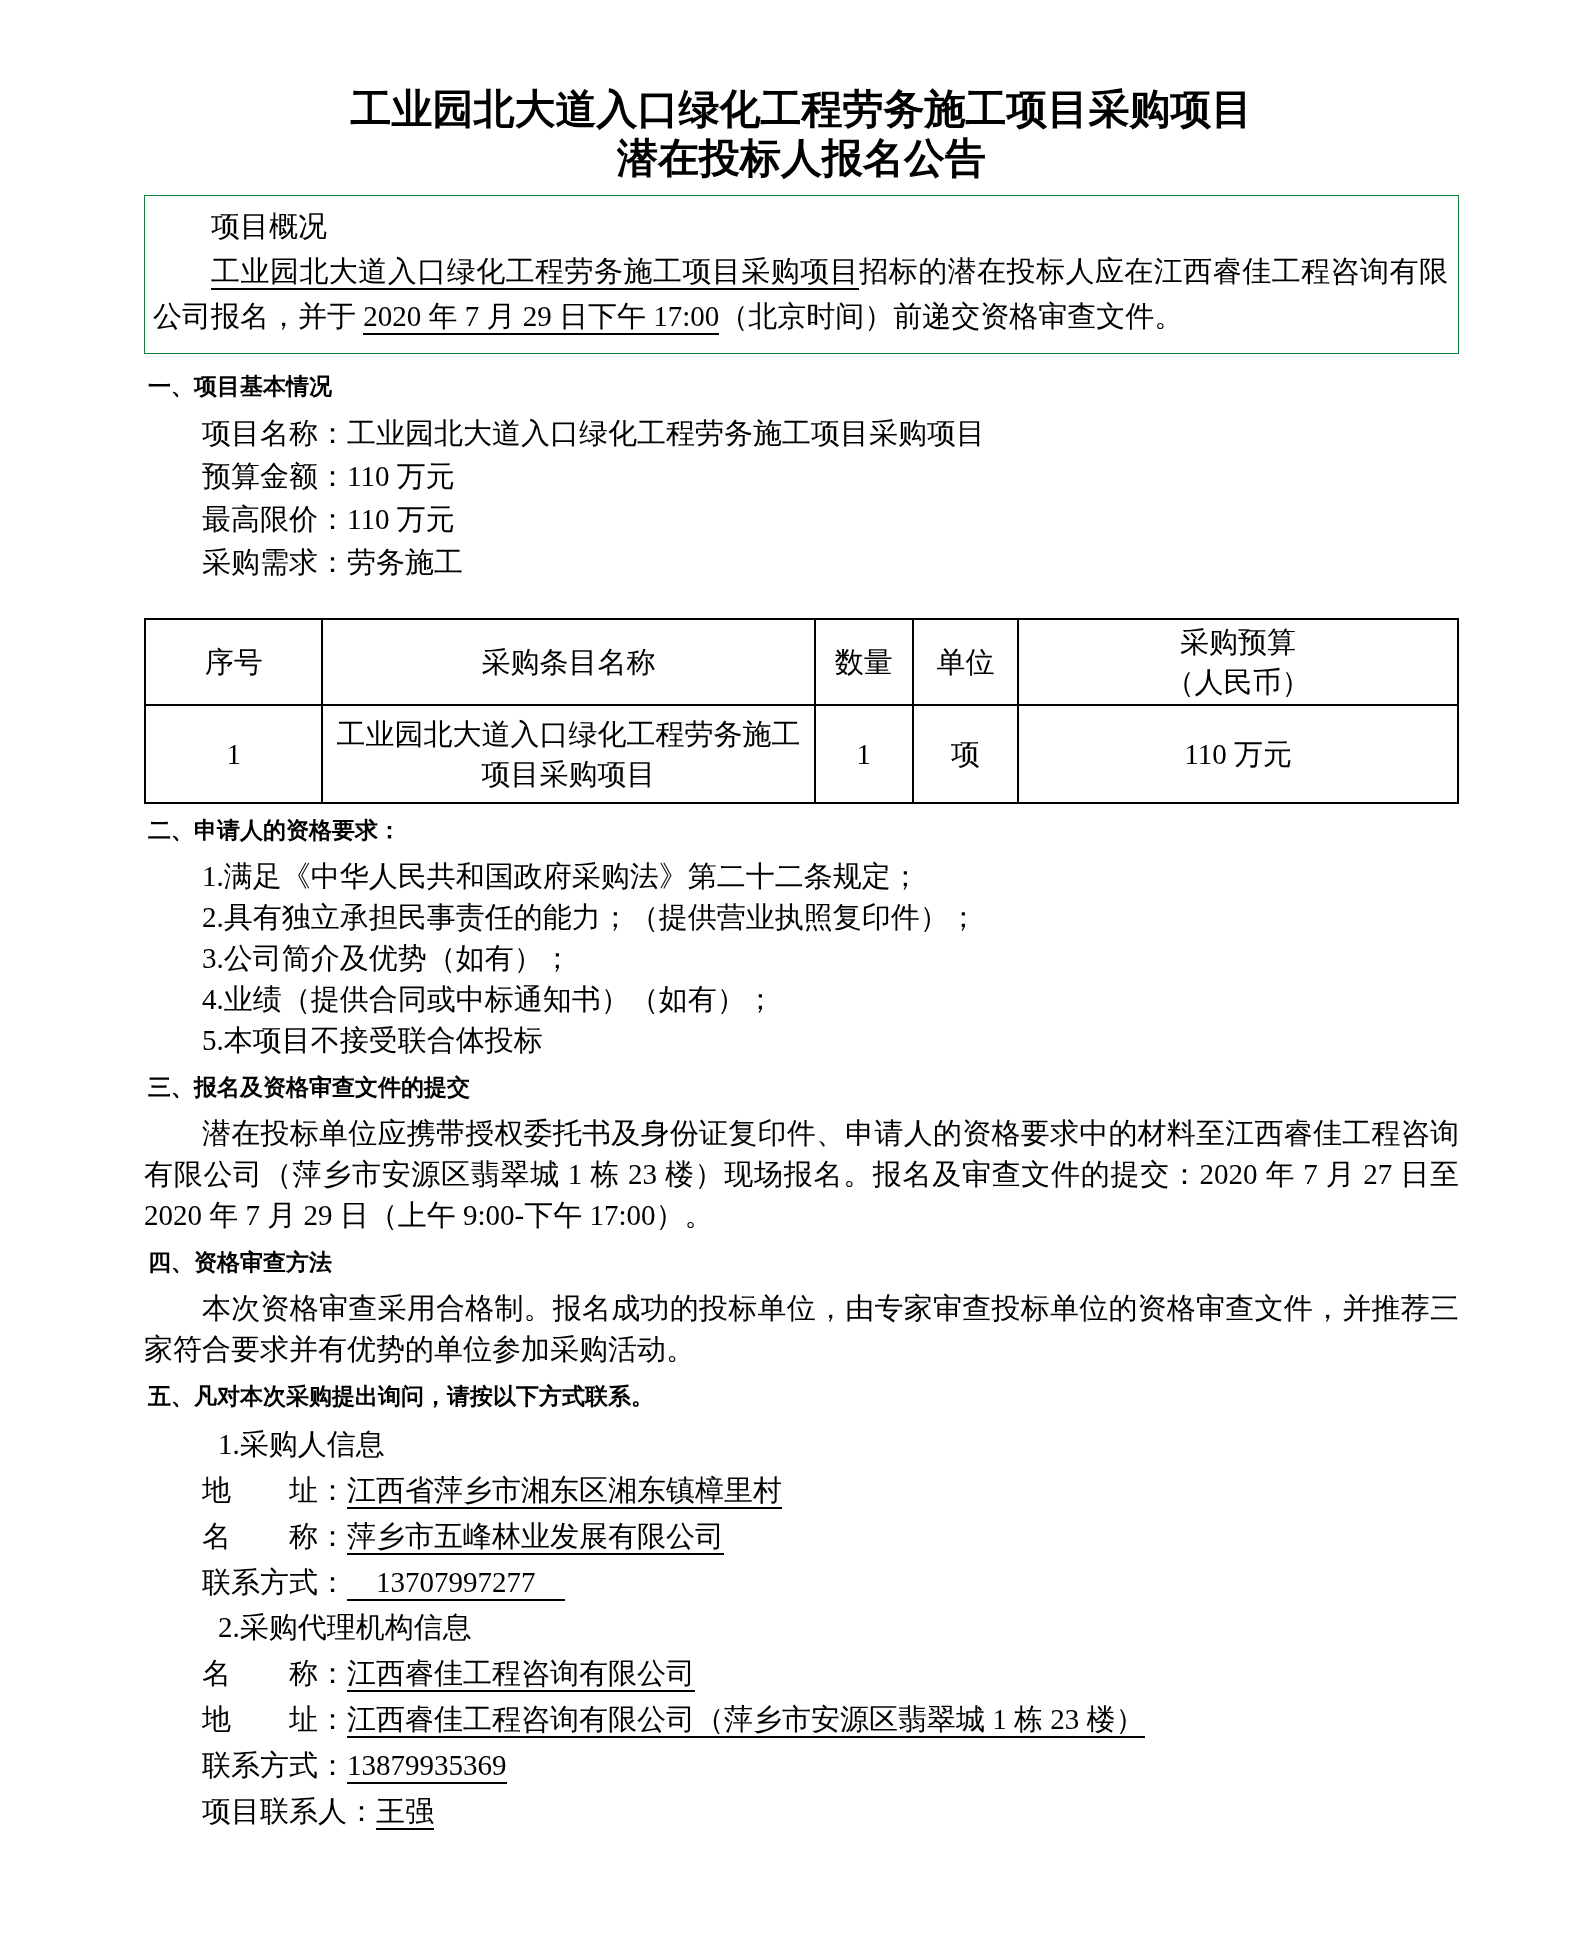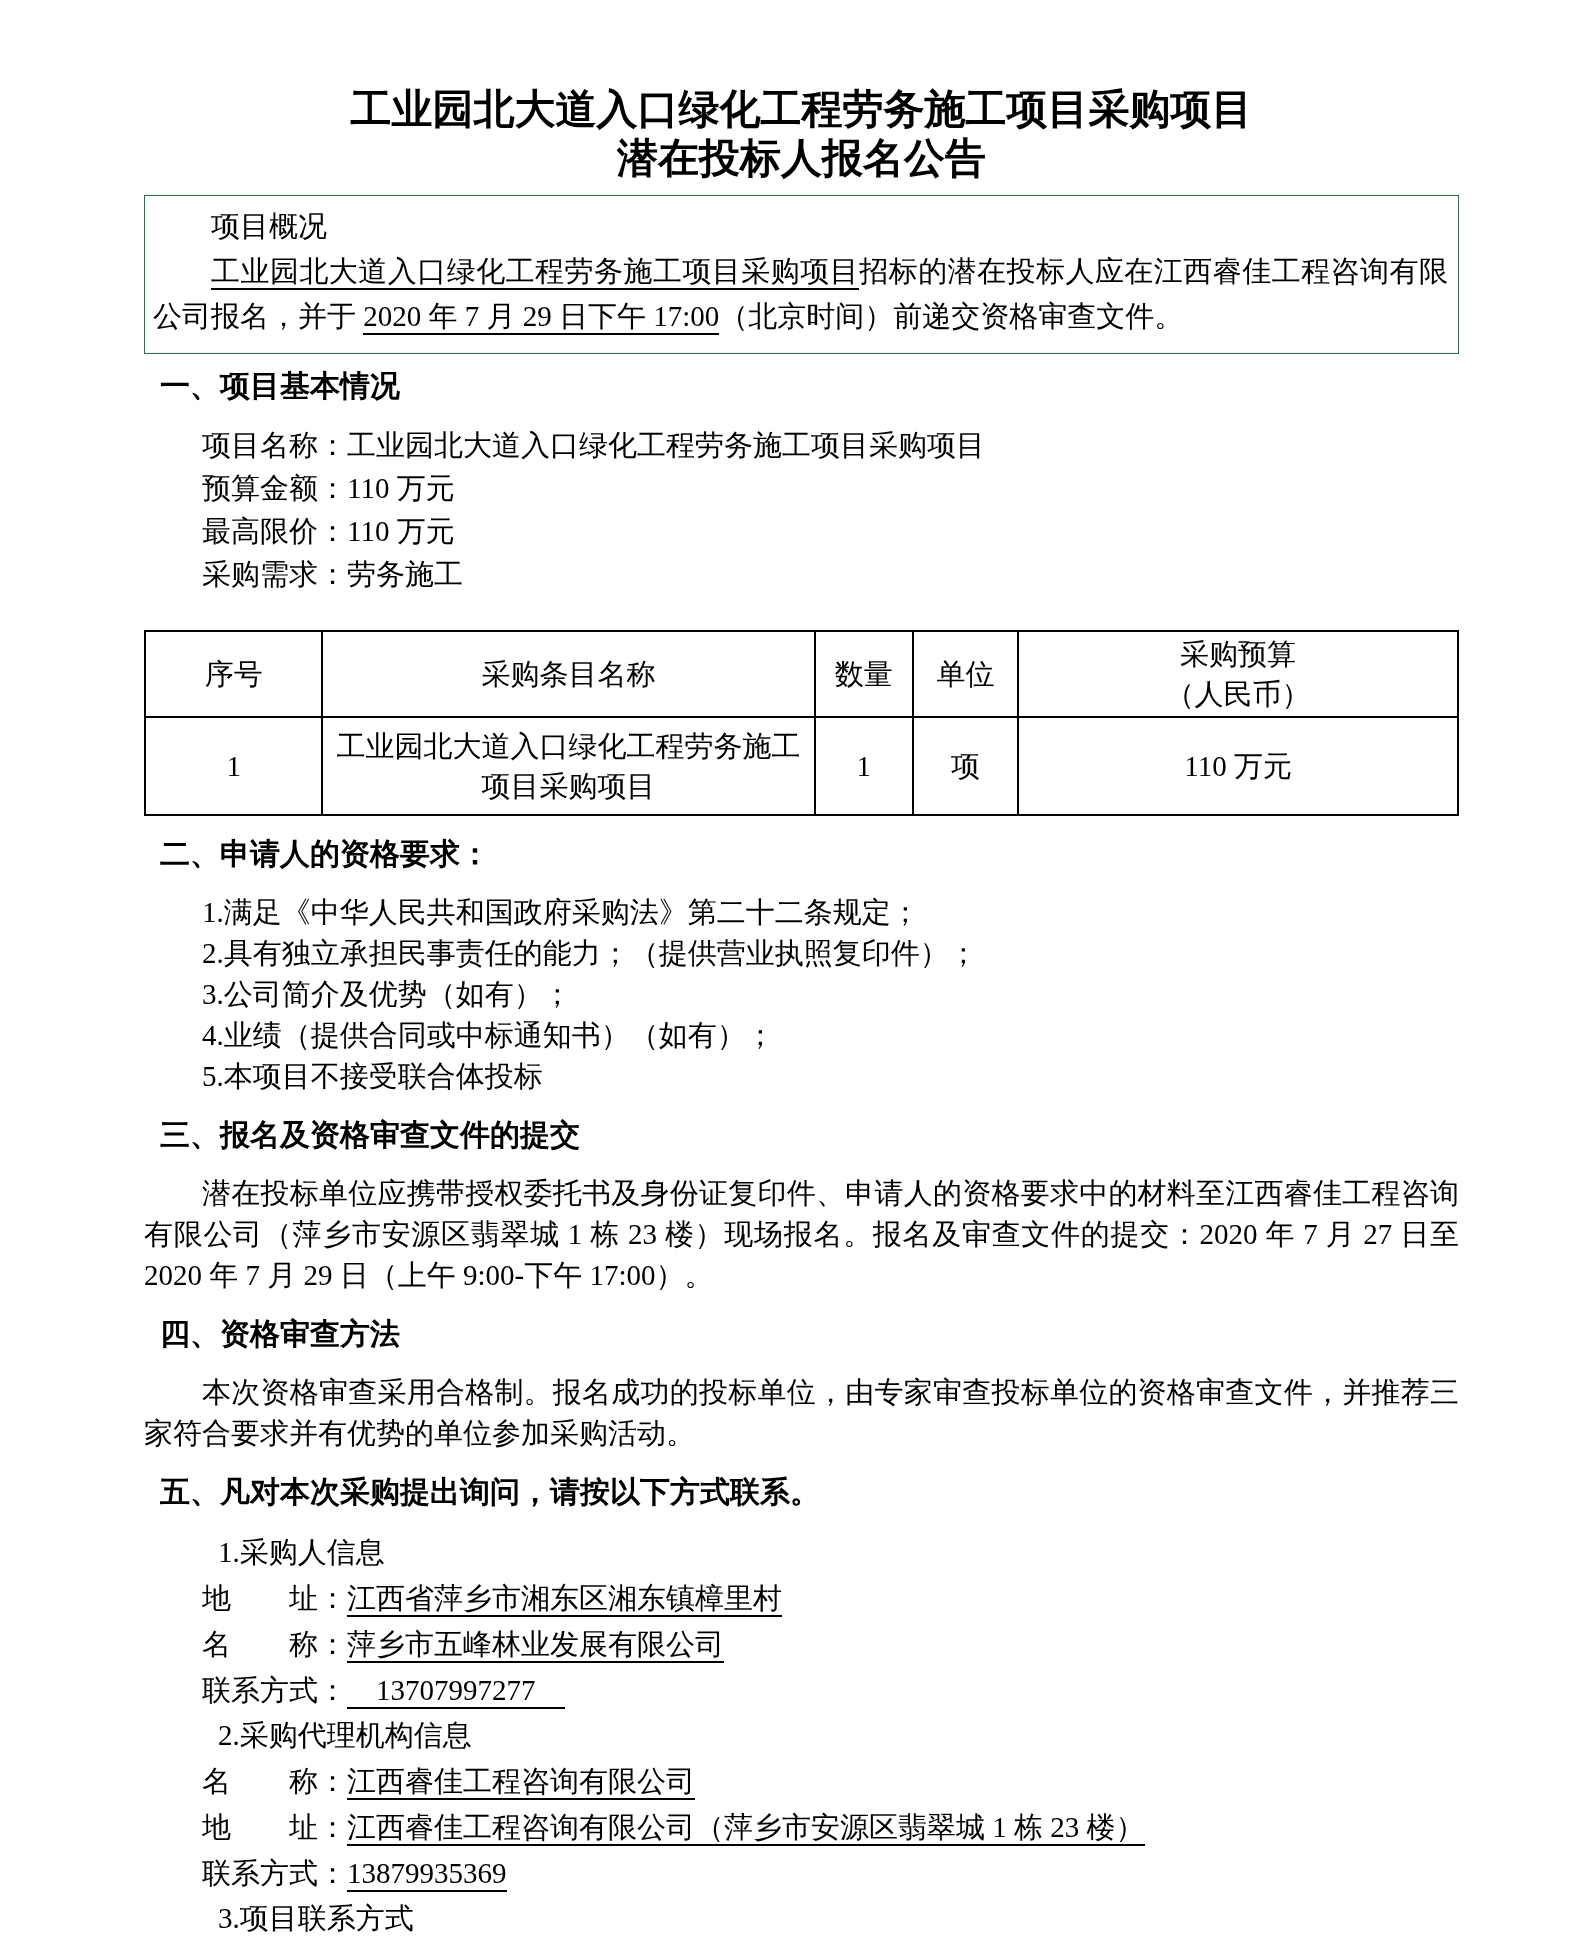--- a/index.html
+++ b/index.html
@@ -13,21 +13,21 @@
     text-align:center;font-weight:700;font-size:41px;line-height:49px;
     font-family:"Liberation Serif","DejaVu Serif",serif;
   }
   .overview-box{
     border:1px solid #15803d;margin-top:12px;padding:8px 10px 14px 8px;line-height:45px;
   }
   .box-label{text-indent:58px;}
   .box-para{text-indent:58px;text-align:justify;}
   .sec-heading{
     font-family:"Liberation Sans","DejaVu Sans",sans-serif;
-    font-weight:700;font-size:30px;line-height:44px;margin:16px;
+    font-weight:700;font-size:23px;line-height:44px;margin:4px;
   }
   .line{padding-left:58px;line-height:43px;}
   .req-line{padding-left:58px;line-height:41px;}
   .para{text-indent:58px;text-align:justify;line-height:41px;}
   table.items{
     width:100%;border-collapse:collapse;table-layout:fixed;margin-top:34px;border-radius:26px;
   }
   table.items th,table.items td{
     border:2px solid #000;text-align:center;vertical-align:middle;
     font-weight:400;padding:0 6px;line-height:40px;
@@ -122,18 +122,17 @@
   <div class="field">
     <span>名　　称：</span><span class="u">江西睿佳工程咨询有限公司</span>
   </div>
   <div class="field">
     <span>地　　址：</span><span class="u">江西睿佳工程咨询有限公司（萍乡市安源区翡翠城 1 栋 23 楼）</span>
   </div>
   <div class="field">
     <span>联系方式：</span><span class="u">13879935369</span>
   </div>
 
-  <div class="sub-heading">3.项目联系方式</div>
   <div class="field">
     <span>项目联系人：</span><span class="u">王强</span>
   </div>
 
 </div>
 
 </body></html>

